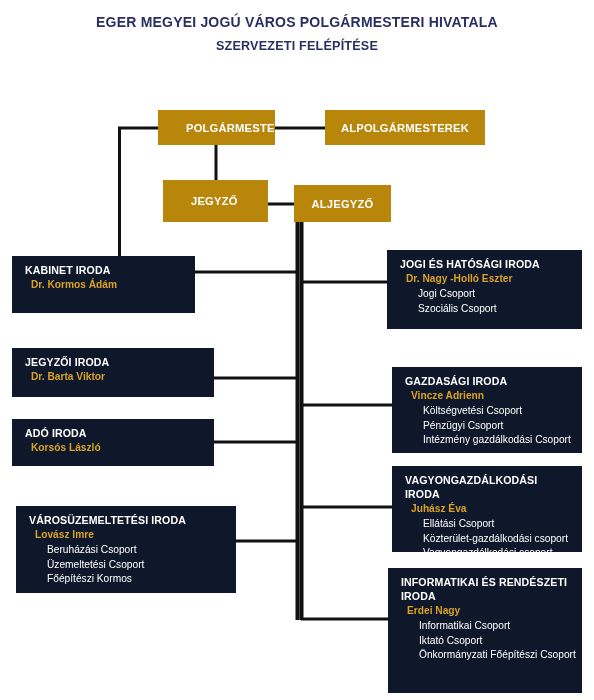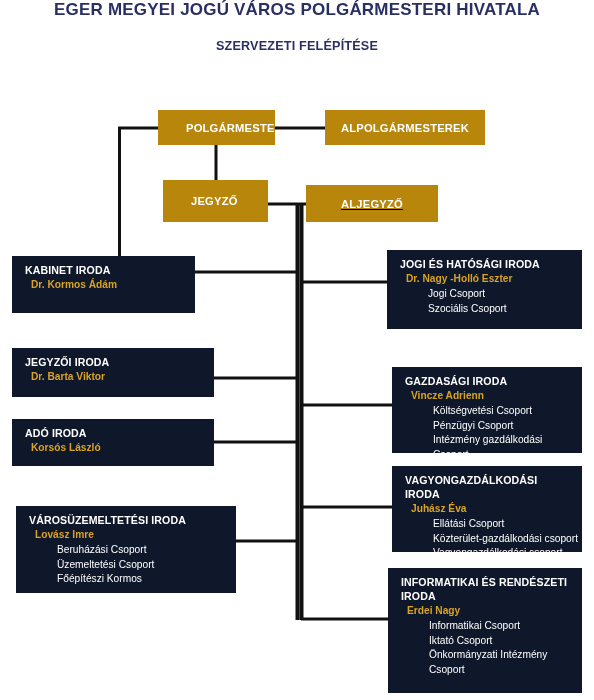--- a/index.html
+++ b/index.html
@@ -23,21 +23,21 @@
 
   
   .title {
     position: absolute;
     width: 594px;
     text-align: center;
     color: #2a2f63;
     font-weight: bold;
     letter-spacing: 0.2px;
   }
-  #title-line1 { top: 0; font-size: 17px; }
+  #title-line1 { top: 14px; font-size: 14px; }
   #title-line2 { top: 39px; font-size: 12.6px; }
 
   
   #connectors {
     position: absolute;
     left: 0; top: 0;
     width: 594px; height: 700px;
   }
 
   
@@ -76,21 +76,21 @@
   .node.navy .node-head {
     color: #d9a326;
     font-weight: bold;
     font-size: 10.2px;
     padding: 1px 6px 0 19px;
     line-height: 14px;
   }
   .node.navy .group-list {
     list-style: none;
     margin: 0;
-    padding: 1px 4px 0 41px;
+    padding: 1px 4px 0 31px;
   }
   .node.navy .group-list li {
     color: #ffffff;
     font-size: 10.2px;
     line-height: 14.5px;
     font-weight: normal;
   }
 </style>
 </head>
 <body>
@@ -133,21 +133,21 @@
   </div>
 
   <div class="node gold center-align" id="node-alpolgarmesterek" style="left:325px; top:110px; width:160px; height:35px;">
     <div class="node-title">ALPOLGÁRMESTEREK</div>
   </div>
 
   <div class="node gold left-align" id="node-jegyzo" style="left:163px; top:180px; width:105px; height:42px;">
     <div class="node-title">JEGYZŐ</div>
   </div>
 
-  <div class="node gold center-align" id="node-aljegyzo" style="left:306px; top:185px; width:132px; height:37px;text-decoration:underline;">
+  <div class="node gold center-align" id="node-aljegyzo" style="left:294px; top:185px; width:97px; height:37px;">
     <div class="node-title">ALJEGYZŐ</div>
   </div>
 
   <div class="node navy" id="node-kabinet-iroda" style="left:12px; top:256px; width:183px; height:57px;">
     <div class="node-title">KABINET IRODA</div>
     <div class="node-head">Dr. Kormos Ádám</div>
   </div>
 
   <div class="node navy" id="node-jegyzoi-iroda" style="left:12px; top:348px; width:202px; height:49px;">
     <div class="node-title">JEGYZŐI IRODA</div>
@@ -197,17 +197,17 @@
       <li>Vagyongazdálkodási csoport</li>
     </ul>
   </div>
 
   <div class="node navy" id="node-informatikai-es-rendeszeti-iroda" style="left:388px; top:568px; width:194px; height:125px;">
     <div class="node-title">INFORMATIKAI ÉS RENDÉSZETI IRODA</div>
     <div class="node-head">Erdei Nagy</div>
     <ul class="group-list">
       <li>Informatikai Csoport</li>
       <li>Iktató Csoport</li>
-      <li>Önkormányzati Intézmény Csoport</li>
+      <li>Önkormányzati Főépítészi Csoport</li>
     </ul>
   </div>
 
 </div>
 
 </body></html>

